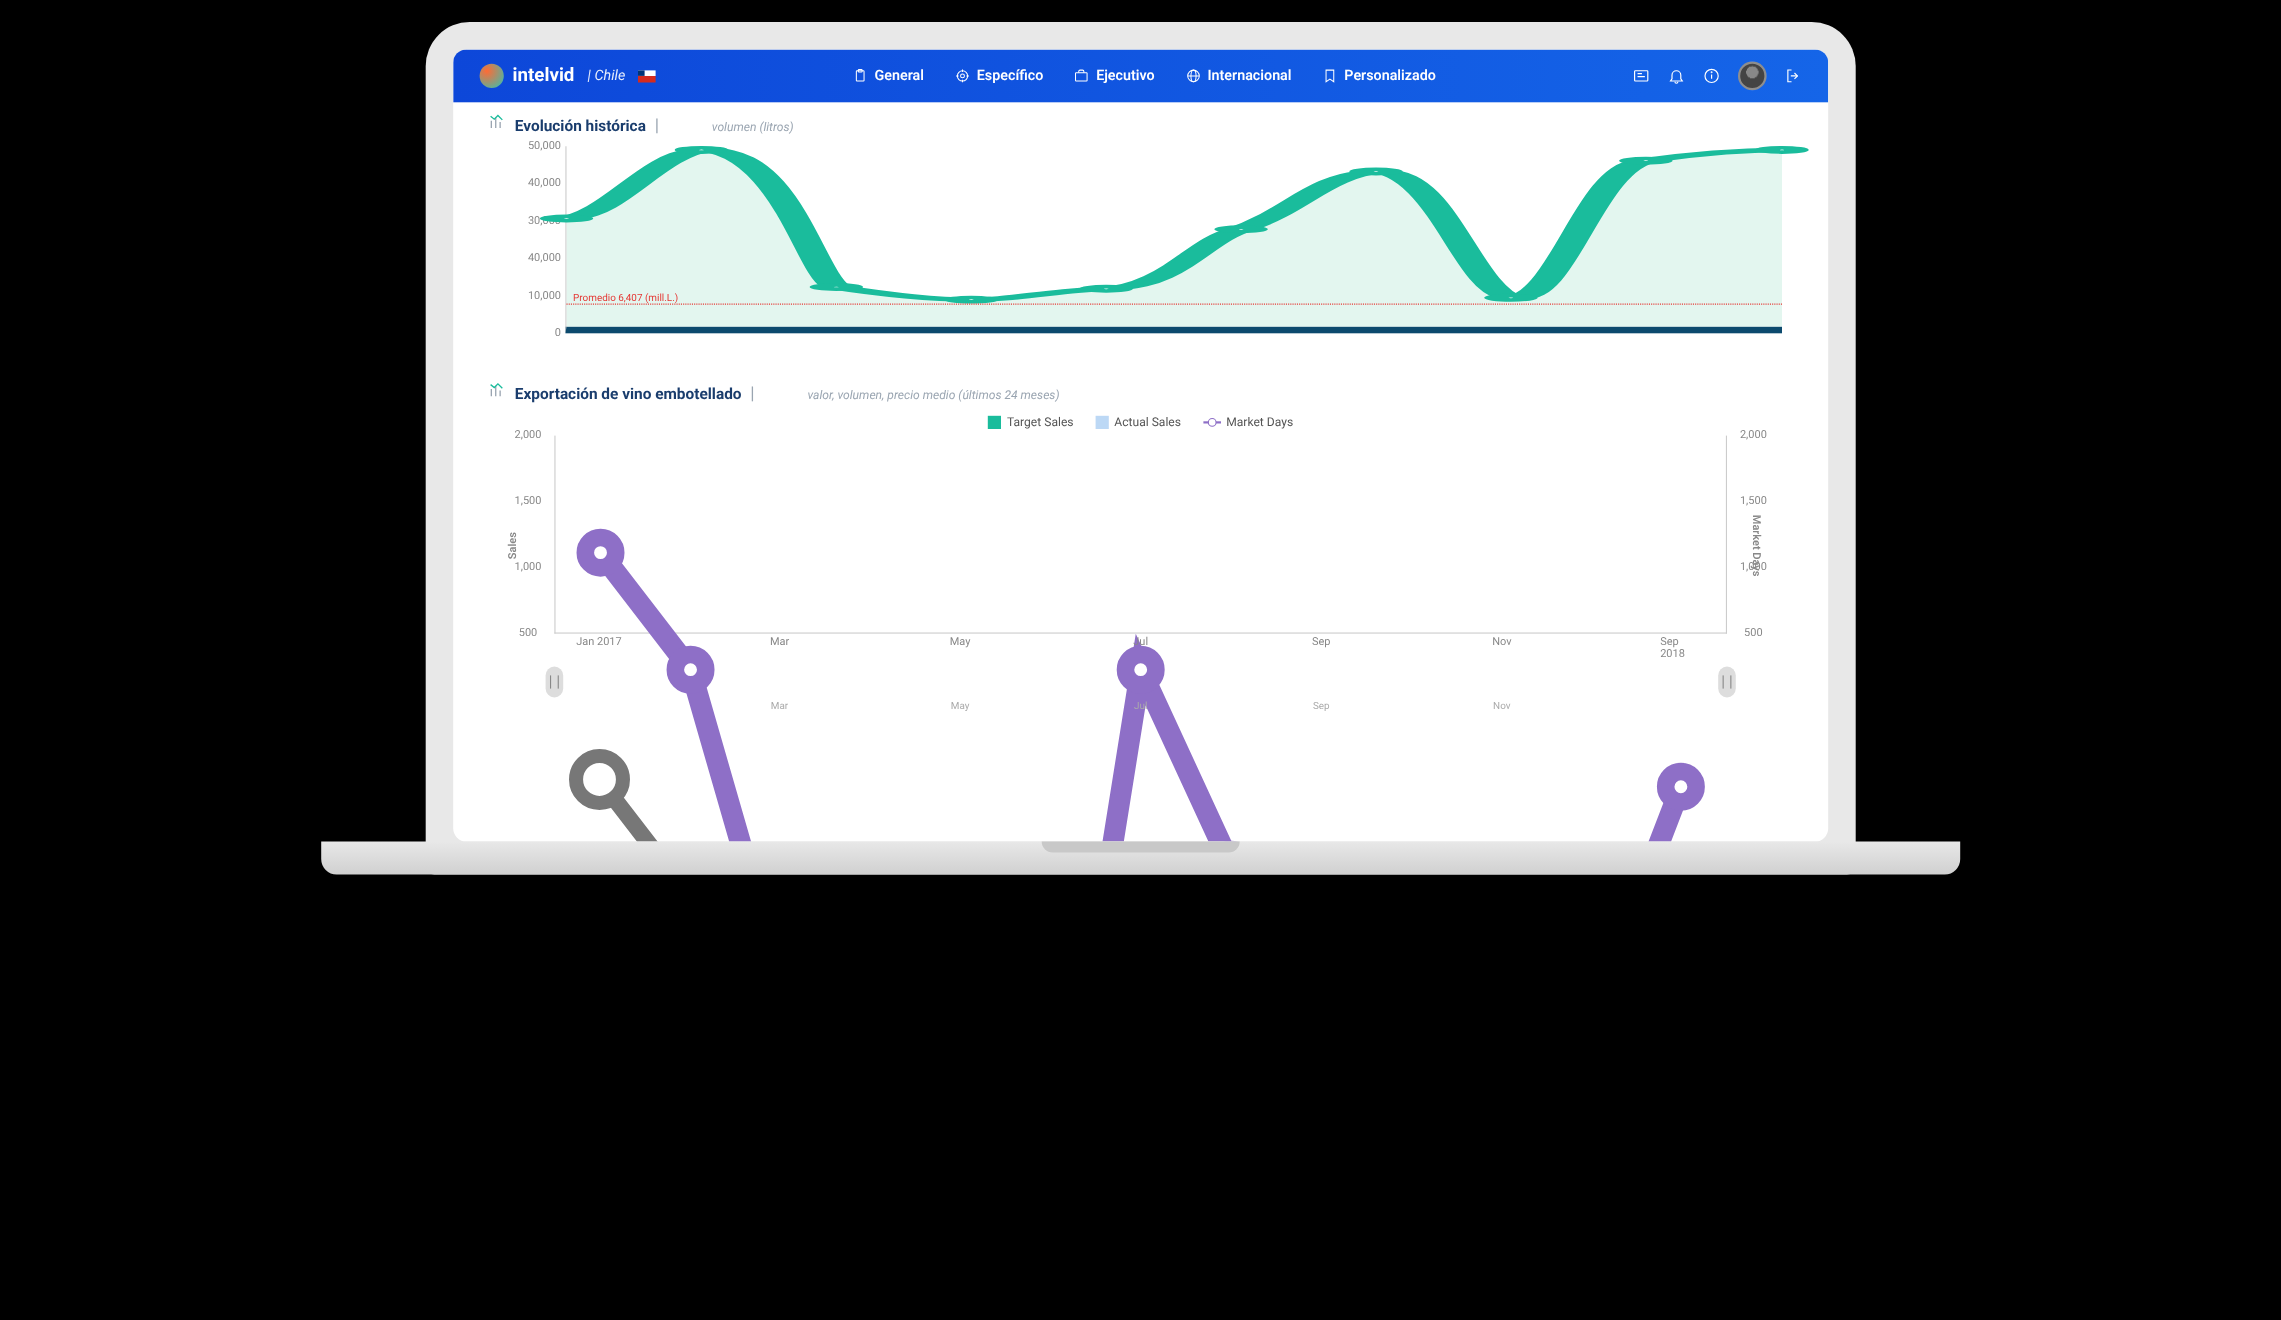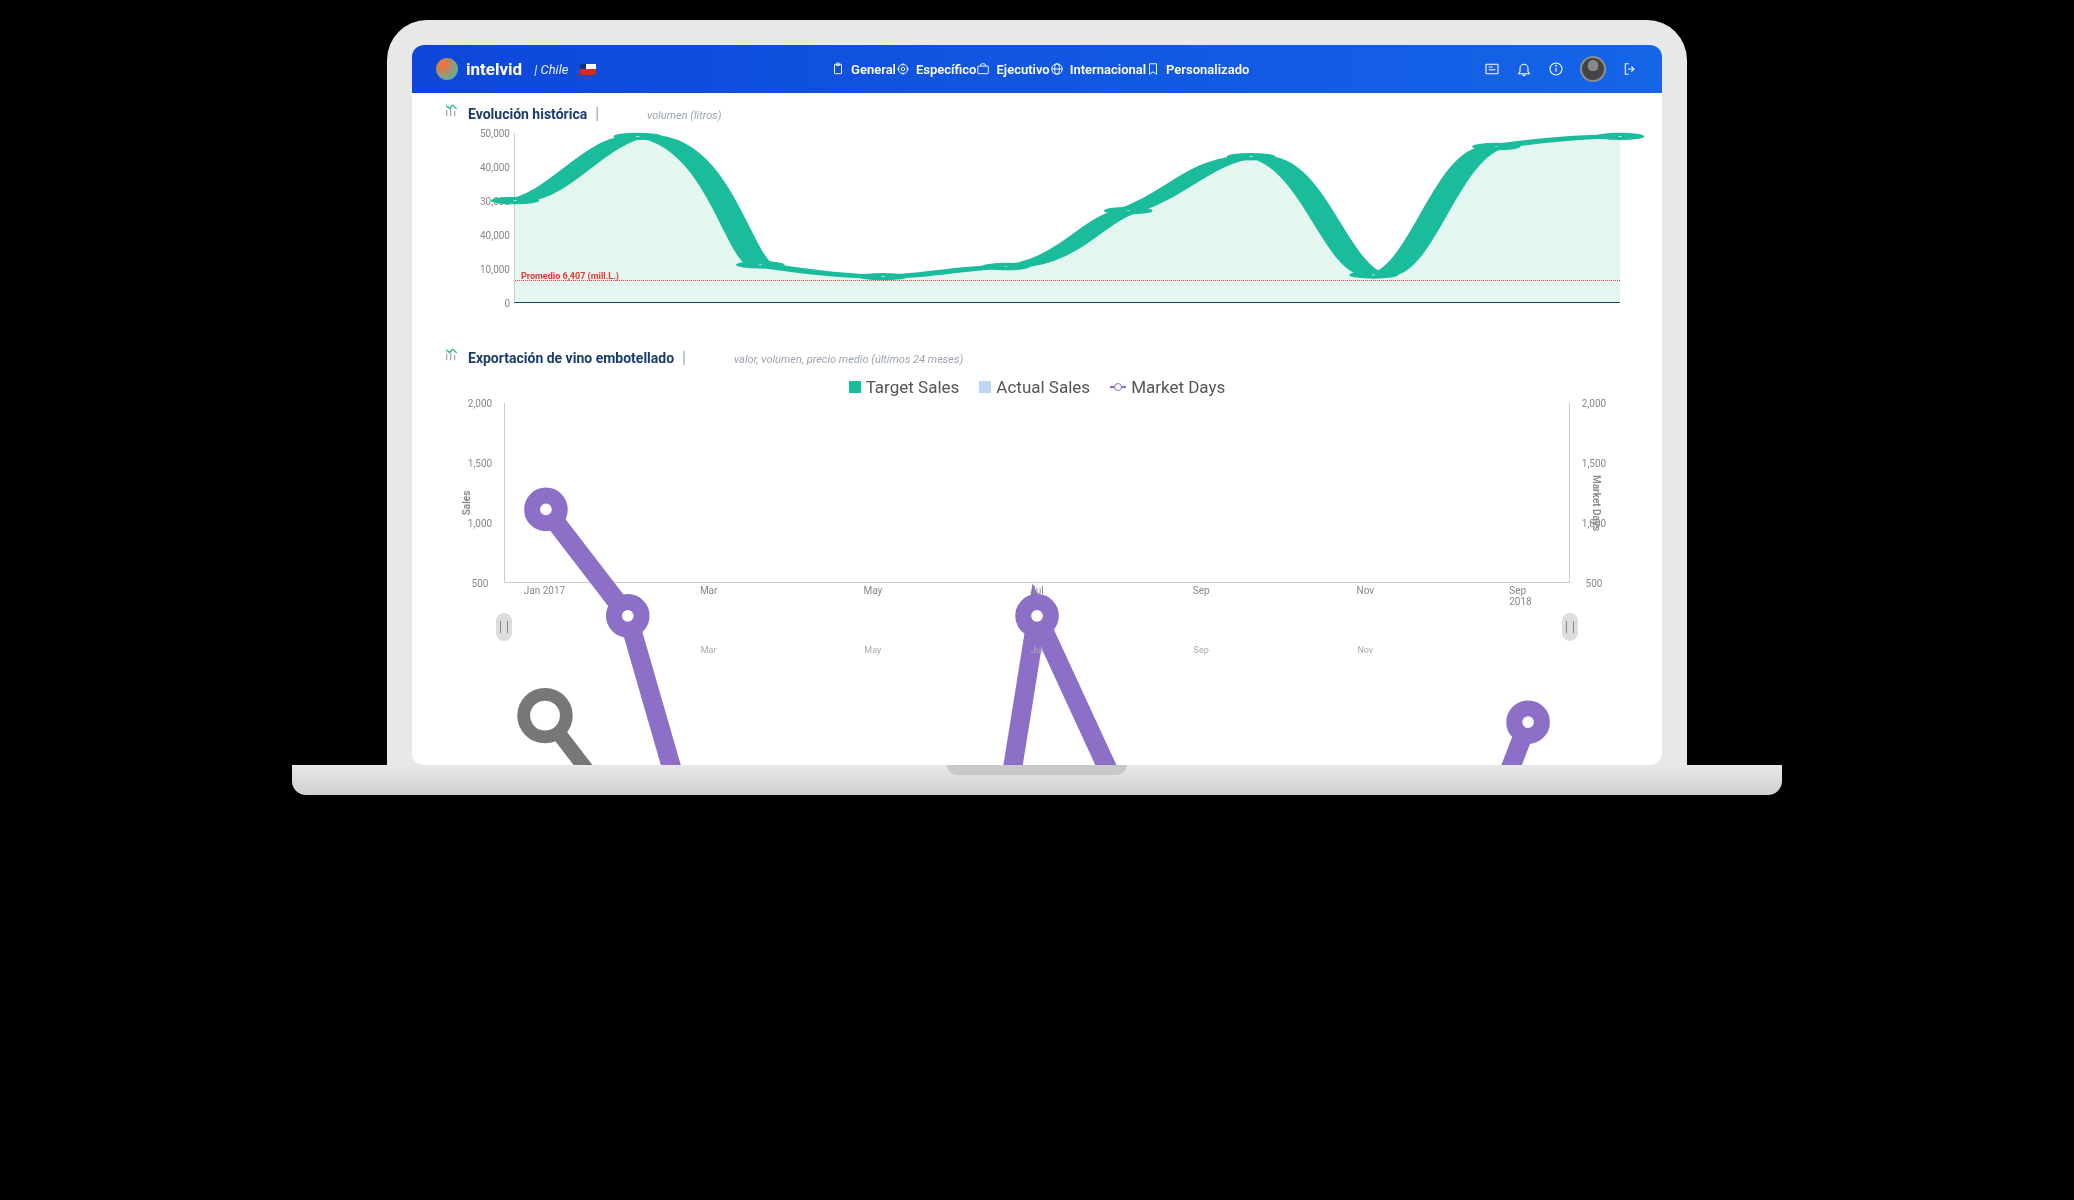--- a/index.html
+++ b/index.html
@@ -9,47 +9,47 @@
   .laptop-base { height:30px; background:linear-gradient(#e8e8e8,#d0d0d0); margin:0 -120px; border-radius:0 0 14px 14px; position:relative;}
   .laptop-base::before{content:"";position:absolute;top:0;left:50%;transform:translateX(-50%);width:180px;height:10px;background:#c8c8c8;border-radius:0 0 10px 10px;}
 
   
   .navbar{background:linear-gradient(90deg,#0d47d9,#1565e8);color:#fff;display:flex;align-items:center;padding:0 24px;height:48px;font-size:13px;}
   .brand{display:flex;align-items:center;gap:8px;font-weight:700;font-size:17px;}
   .brand-logo{width:22px;height:22px;border-radius:50%;background:radial-gradient(circle at 30% 30%,#ff6b35,#2ec4b6);}
   .brand-sub{font-weight:400;font-style:italic;font-size:13px;opacity:.9;margin-left:4px;}
   .flag{width:16px;height:11px;background:linear-gradient(#fff 50%,#d52b1e 50%);position:relative;margin-left:4px;}
   .flag::before{content:"";position:absolute;top:0;left:0;width:6px;height:50%;background:#003478;}
-  .nav-tabs{display:flex;margin-left:auto;margin-right:auto;}
+  .nav-tabs{display:flex;gap:28px;margin-left:auto;margin-right:auto;}
   .nav-tab{display:flex;align-items:center;gap:6px;cursor:pointer;font-weight:600;}
   .nav-tab svg{width:14px;height:14px;fill:none;stroke:#fff;stroke-width:1.6;}
   .nav-right{display:flex;align-items:center;gap:16px;}
   .nav-right svg{width:16px;height:16px;fill:none;stroke:#fff;stroke-width:1.6;cursor:pointer;}
   .avatar{width:26px;height:26px;border-radius:50%;background:#555 radial-gradient(circle at 50% 35%,#888 30%,#444 31%);border:2px solid rgba(255,255,255,.4);cursor:pointer;}
 
   
   .content{padding:10px 32px;}
   .section-title{display:flex;align-items:baseline;gap:8px;margin-bottom:10px;}
   .section-title .icon{width:16px;height:16px;}
   .section-title .main{color:#1a3d6d;font-weight:700;font-size:14px;}
   .section-title .sub{color:#9aa5b1;font-style:italic;font-size:11px;margin-left:40px;}
 
   .chart1{position:relative;height:190px;margin-left:20px;}
   .y-axis{position:absolute;left:0;top:0;bottom:20px;width:50px;}
   .y-tick{position:absolute;right:4px;font-size:10px;color:#888;transform:translateY(-50%);}
-  .plot1{position:absolute;left:50px;right:10px;top:0;bottom:20px;border-left:1px solid #ccc;border-bottom:1px solid #0c4a6e;font-weight:bold;}
+  .plot1{position:absolute;left:50px;right:10px;top:0;bottom:20px;border-left:1px solid #ccc;border-bottom:6px solid #0c4a6e;}
   .x-labels{position:absolute;left:50px;right:10px;bottom:0;height:18px;display:flex;justify-content:space-between;font-size:10px;color:#888;}
   .avg-line{position:absolute;left:0;right:0;border-top:1px dotted #e53935;}
   .avg-label{position:absolute;left:6px;font-size:9px;color:#e53935;transform:translateY(-100%);}
   .area-path{fill:#d0f0e5;stroke:none;opacity:.6;}
   .line-path{fill:none;stroke:#1abc9c;stroke-width:2.5;}
   .dot{fill:#fff;stroke:#1abc9c;stroke-width:2;}
 
   .chart2-wrap{margin-top:24px;}
-  .legend2{display:flex;justify-content:center;gap:20px;font-size:17px;color:#555;margin-bottom:6px;}
+  .legend2{display:flex;justify-content:center;gap:20px;font-size:11px;color:#555;margin-bottom:6px;}
   .legend-item{display:flex;align-items:center;gap:5px;}
   .sw{width:12px;height:12px;}
   .sw.target{background:#1abc9c;}
   .sw.actual{background:#bcd8f5;}
   .sw.line{width:16px;height:2px;background:#8e6fc7;position:relative;}
   .sw.line::before{content:"";position:absolute;left:50%;top:50%;width:6px;height:6px;border:1.5px solid #8e6fc7;background:#fff;border-radius:50%;transform:translate(-50%,-50%);}
 
   .chart2{position:relative;height:200px;margin:0 20px;}
   .y2l,.y2r{position:absolute;top:0;bottom:20px;width:40px;}
   .y2l{left:0;text-align:right;}

